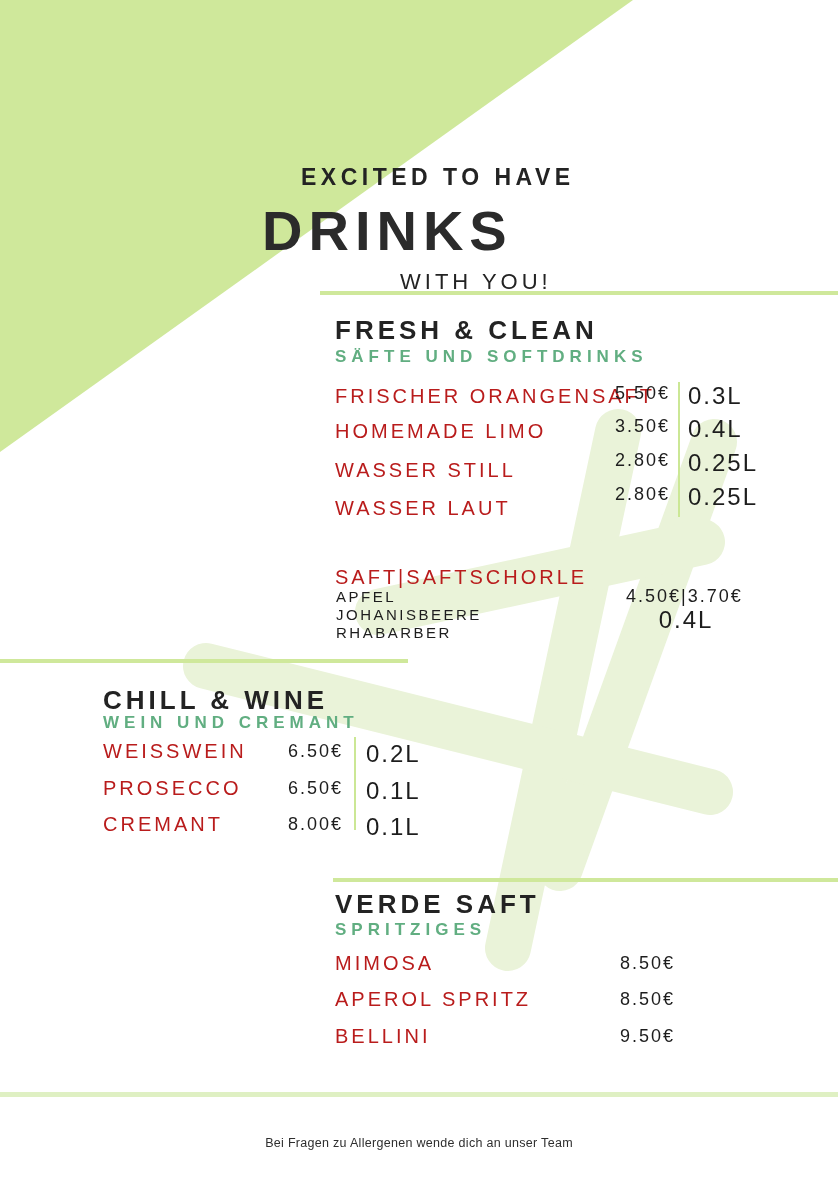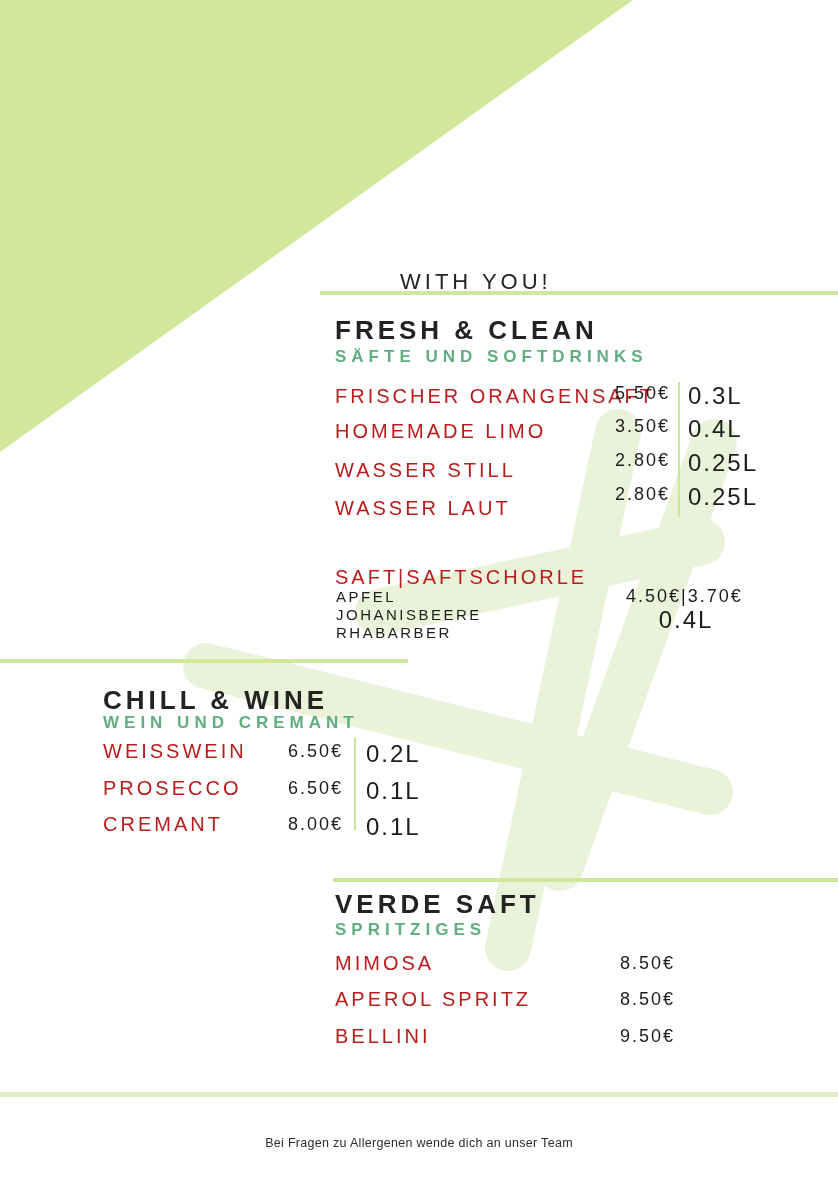--- a/index.html
+++ b/index.html
@@ -47,20 +47,22 @@
 
   <svg class="watermark" width="838" height="1190" viewBox="0 0 838 1190">
     <g stroke="#eaf3d9" stroke-width="46" stroke-linecap="round" fill="none">
       <line x1="618" y1="432" x2="508" y2="948"></line>
       <line x1="714" y1="442" x2="560" y2="868"></line>
       <line x1="206" y1="666" x2="710" y2="792"></line>
       <line x1="378" y1="612" x2="702" y2="542"></line>
     </g>
   </svg>
 
+  <div class="abs eyebrow" style="left:301px; top:166px;">EXCITED TO HAVE</div>
+  <div class="abs bigtitle" style="left:262px; top:203px;">DRINKS</div>
   <div class="abs withyou" style="left:400px; top:271px;">WITH YOU!</div>
   <div class="rule" style="left:320px; top:291px; width:518px; height:4px;"></div>
 
   <div class="abs sec-title" style="left:335px; top:317px;">FRESH &amp; CLEAN</div>
   <div class="abs sec-sub" style="left:335px; top:348px;">SÄFTE UND SOFTDRINKS</div>
 
   <div class="abs iname" style="left:335px; top:386px;">FRISCHER ORANGENSAFT</div>
   <div class="abs iname" style="left:335px; top:421px;">HOMEMADE LIMO</div>
   <div class="abs iname" style="left:335px; top:460px;">WASSER STILL</div>
   <div class="abs iname" style="left:335px; top:498px;">WASSER LAUT</div>

